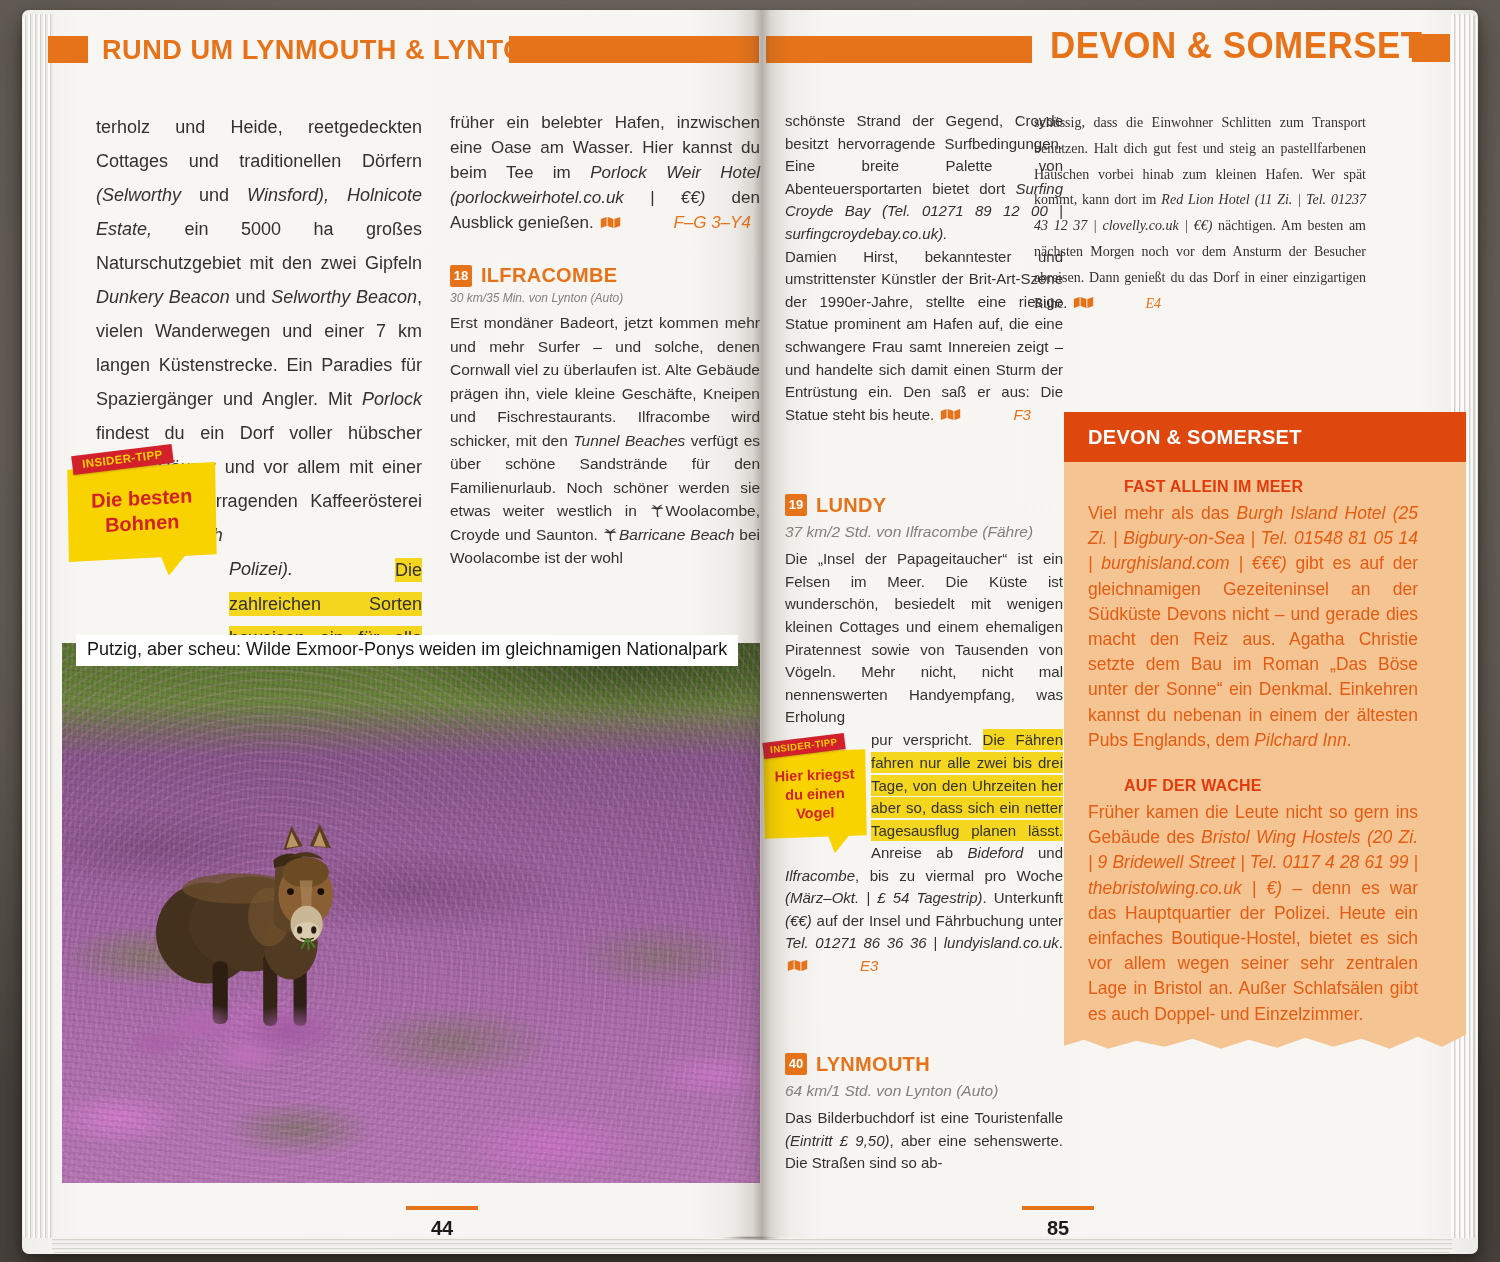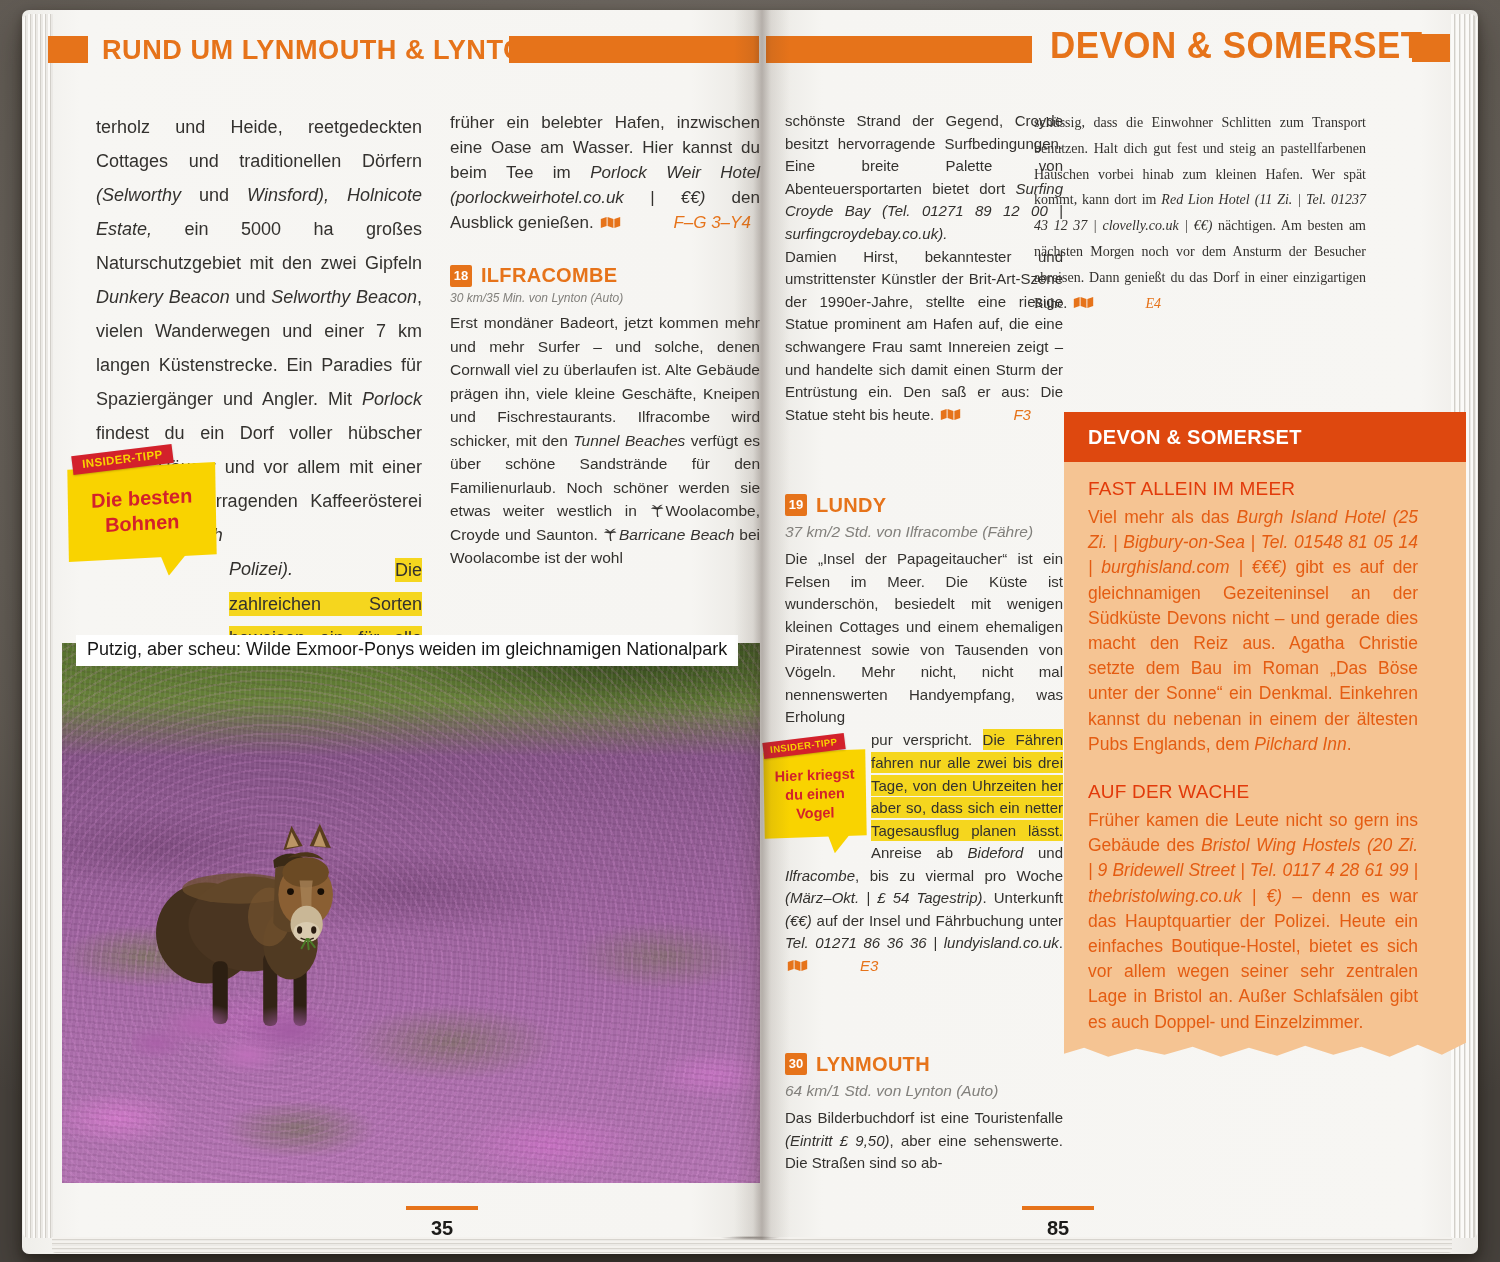--- a/index.html
+++ b/index.html
@@ -139,21 +139,21 @@
   
   .info-box{position:absolute;left:1042px;top:402px;width:402px;z-index:10;}
   .info-box-header{
     background:var(--orange-deep);color:#fff;font-weight:800;font-size:20px;line-height:26px;
     padding:12px 46px 12px 24px;letter-spacing:.3px;
   }
   .info-box-body{
     background:var(--box-bg);padding:16px 48px 26px 24px;
     clip-path:polygon(0 0,100% 0,100% calc(100% - 18px),94% calc(100% - 6px),88% calc(100% - 16px),81% calc(100% - 4px),74% calc(100% - 14px),67% calc(100% - 6px),60% calc(100% - 15px),53% calc(100% - 5px),46% calc(100% - 13px),39% calc(100% - 4px),32% calc(100% - 14px),25% calc(100% - 6px),18% calc(100% - 12px),11% calc(100% - 4px),5% calc(100% - 13px),0 calc(100% - 7px));
   }
-  .info-sec-head{color:var(--box-head);font-weight:400;font-size:19px;letter-spacing:.2px;margin-bottom:5px;}
+  .info-sec-head{color:var(--box-head);font-weight:700;font-size:16px;letter-spacing:.2px;margin-bottom:5px;margin-left:36px;}
   .info-box-body .rich{color:var(--box-text);font-size:17.5px;line-height:25.2px;}
   .info-sec + .info-sec{margin-top:24px;}
 
   
   .pagenum{position:absolute;width:72px;text-align:center;color:#1c1b19;font-weight:700;font-size:20px;}
   .pagenum::before{content:"";display:block;height:3.5px;background:var(--orange);margin:0 0 7px;}
 </style>
 </head>
 <body>
 
@@ -245,21 +245,21 @@
       <g stroke="#4c7a28" stroke-width="2" stroke-linecap="round">
         <path d="M149,118 L144,127"></path>
           <path d="M150,118 L151,128"></path>
           <path d="M151,118 L157,126"></path>
       </g>
     </svg>
     <div class="heather-front"></div>
   </div>
   <div class="photo-caption">Putzig, aber scheu: Wilde Exmoor-Ponys weiden im gleichnamigen Nationalpark</div>
 
-  <div class="pagenum" style="left:384px;top:1196px;">35</div>
+  <div class="pagenum" style="left:384px;top:1196px;">44</div>
 
   <div class="hdr-bar" style="left:744px;top:26px;width:266px;height:27px;"></div>
   <div class="hdr-title" style="left:1028px;top:16px;font-size:36px;line-height:40px;">DEVON &amp; SOMERSET</div>
   <div class="hdr-block" style="left:1390px;top:24px;width:38px;height:28px;"></div>
 
   <div class="col" style="left:763px;top:100px;width:278px;font-size:15px;line-height:22.6px;">
     <p class="rich"><span>schönste Strand der Gegend, Croyde besitzt hervorragende Surfbedingungen. Eine breite Palette von Abenteuersportarten bietet dort </span><span class="i">Surfing Croyde Bay (Tel. 01271 89 12 00 | surfingcroydebay.co.uk).</span></p>
     <p class="rich"><span>Damien Hirst, bekanntester und umstrittenster Künstler der Brit-Art-Szene der 1990er-Jahre, stellte eine riesige Statue prominent am Hafen auf, die eine schwangere Frau samt Innereien zeigt – und handelte sich damit einen Sturm der Entrüstung ein. Den saß er aus: Die Statue steht bis heute. </span><span class="icon map-icon"><svg viewBox="0 0 26 15" width="21" height="13">
             <path d="M1 3.2 L8.2 0.6 L8.2 11.8 L1 14.4 Z" fill="#e6731a"></path>
             <path d="M9.4 0.6 L16.6 3.2 L16.6 14.4 L9.4 11.8 Z" fill="#e6731a"></path>
@@ -286,21 +286,21 @@
     <div class="tip-bubble">
       <div>Hier kriegst</div>
       <div>du einen</div>
       <div>Vogel</div>
       <span class="tip-tail"></span>
     </div>
   </div>
 
   <div class="col" style="left:763px;top:1043px;width:278px;font-size:15px;line-height:22.6px;">
     <div class="entry-head">
-      <span class="entry-num">30</span>
+      <span class="entry-num">40</span>
       <span class="entry-title">LYNMOUTH</span>
     </div>
     <div class="entry-meta" style="font-size:15.5px;">64 km/1 Std. von Lynton (Auto)</div>
     <p class="rich" style="margin-top:5px;"><span>Das Bilderbuchdorf ist eine Touristenfalle </span><span class="i">(Eintritt £ 9,50)</span><span>, aber eine sehenswerte. Die Straßen sind so ab-</span></p>
   </div>
 
   <div class="col" style="left:1012px;top:100px;width:332px;font-size:14px;line-height:25.8px;font-family:Liberation Serif, serif;">
     <p class="rich"><span>schüssig, dass die Einwohner Schlitten zum Transport benutzen. Halt dich gut fest und steig an pastellfarbenen Häuschen vorbei hinab zum kleinen Hafen. Wer spät kommt, kann dort im </span><span class="i">Red Lion Hotel (11 Zi. | Tel. 01237 43 12 37 | clovelly.co.uk | €€)</span><span> nächtigen. Am besten am nächsten Morgen noch vor dem Ansturm der Besucher abreisen. Dann genießt du das Dorf in einer einzigartigen Ruhe. </span><span class="icon map-icon"><svg viewBox="0 0 26 15" width="21" height="13">
             <path d="M1 3.2 L8.2 0.6 L8.2 11.8 L1 14.4 Z" fill="#e6731a"></path>
             <path d="M9.4 0.6 L16.6 3.2 L16.6 14.4 L9.4 11.8 Z" fill="#e6731a"></path>

